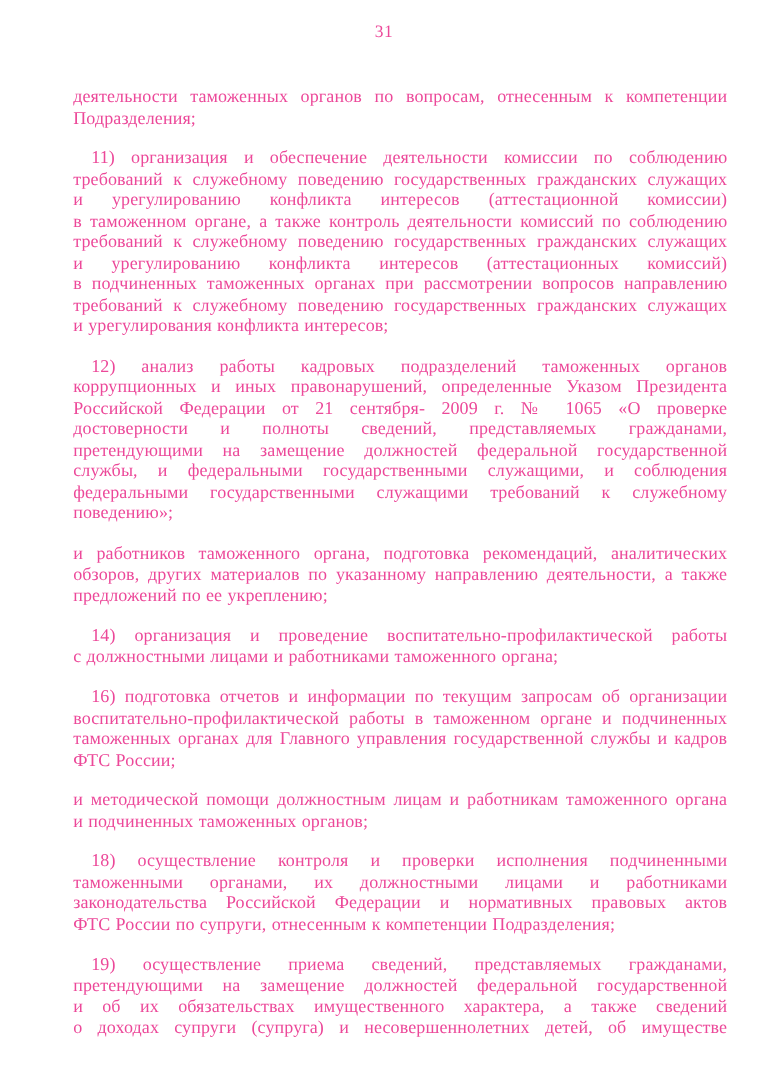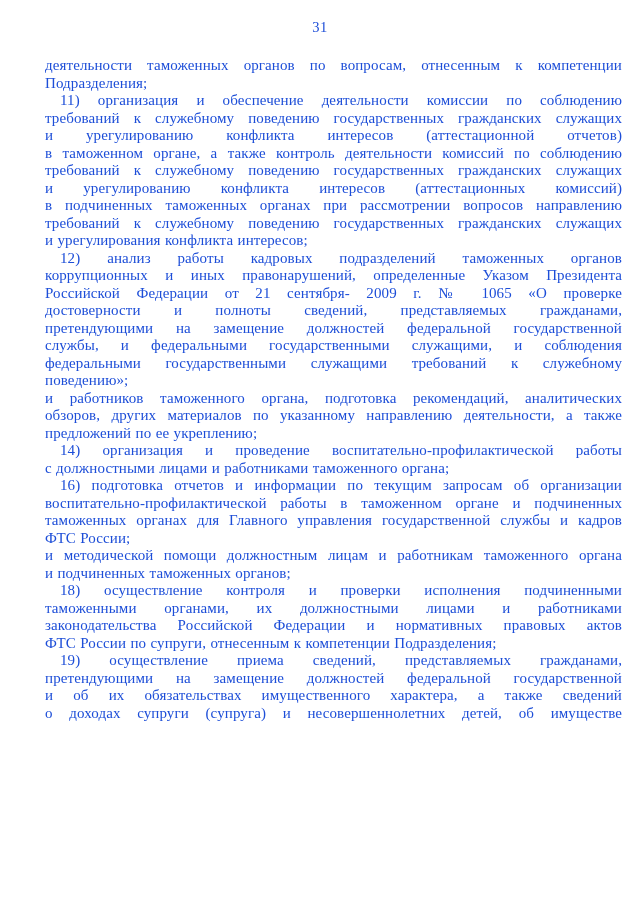--- a/index.html
+++ b/index.html
@@ -7,39 +7,39 @@
     padding: 0;
     background: #ffffff;
   }
   .page {
     position: relative;
     width: 640px;
     height: 905px;
     background: #ffffff;
     overflow: hidden;
     font-family: "Liberation Serif", "DejaVu Serif", serif;
-    color: #1d4ed8;
+    color: #ec4899;
   }
   .page-number {
     position: absolute;
     top: 19px;
     left: 0;
     width: 100%;
     text-align: center;
     font-size: 14.5px;
     letter-spacing: 0.5px;
   }
   .text-body {
     position: absolute;
     top: 57px;
     left: 45px;
     width: 577px;
   }
   .para {
-    margin: 0;
+    margin: 16px;
     padding: 0;
   }
   .line {
     font-size: 15px;
     line-height: 17.5px;
     white-space: normal;
     text-align: justify;
     text-align-last: justify;
     word-spacing: 0.5px;
     letter-spacing: 0.1px;
@@ -57,21 +57,21 @@
 <div class="page">
   <div class="page-number">31</div>
   <div class="text-body">
       <div class="para">
         <div class="line">деятельности таможенных органов по вопросам, отнесенным к компетенции</div>
         <div class="line lastleft">Подразделения;</div>
       </div>
       <div class="para">
         <div class="line indent">11) организация и обеспечение деятельности комиссии по соблюдению</div>
         <div class="line">требований к служебному поведению государственных гражданских служащих</div>
-        <div class="line">и урегулированию конфликта интересов (аттестационной отчетов)</div>
+        <div class="line">и урегулированию конфликта интересов (аттестационной комиссии)</div>
         <div class="line">в таможенном органе, а также контроль деятельности комиссий по соблюдению</div>
         <div class="line">требований к служебному поведению государственных гражданских служащих</div>
         <div class="line">и урегулированию конфликта интересов (аттестационных комиссий)</div>
         <div class="line">в подчиненных таможенных органах при рассмотрении вопросов направлению</div>
         <div class="line">требований к служебному поведению государственных гражданских служащих</div>
         <div class="line lastleft">и урегулирования конфликта интересов;</div>
       </div>
       <div class="para">
         <div class="line indent">12) анализ работы кадровых подразделений таможенных органов</div>
         <div class="line">коррупционных и иных правонарушений, определенные Указом Президента</div>

